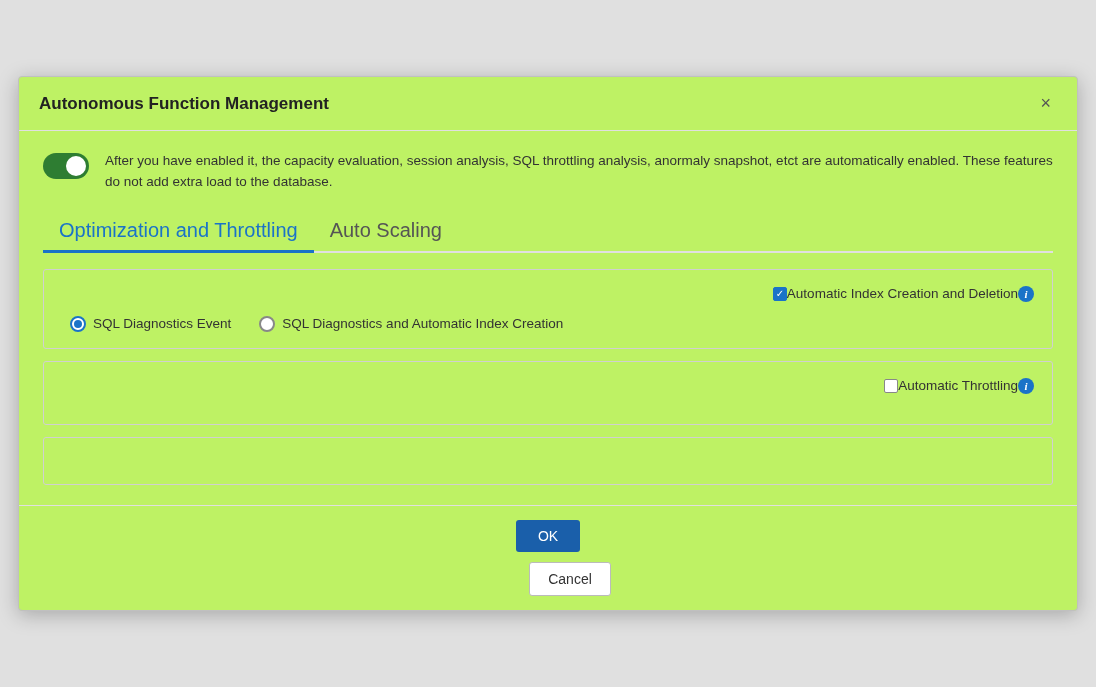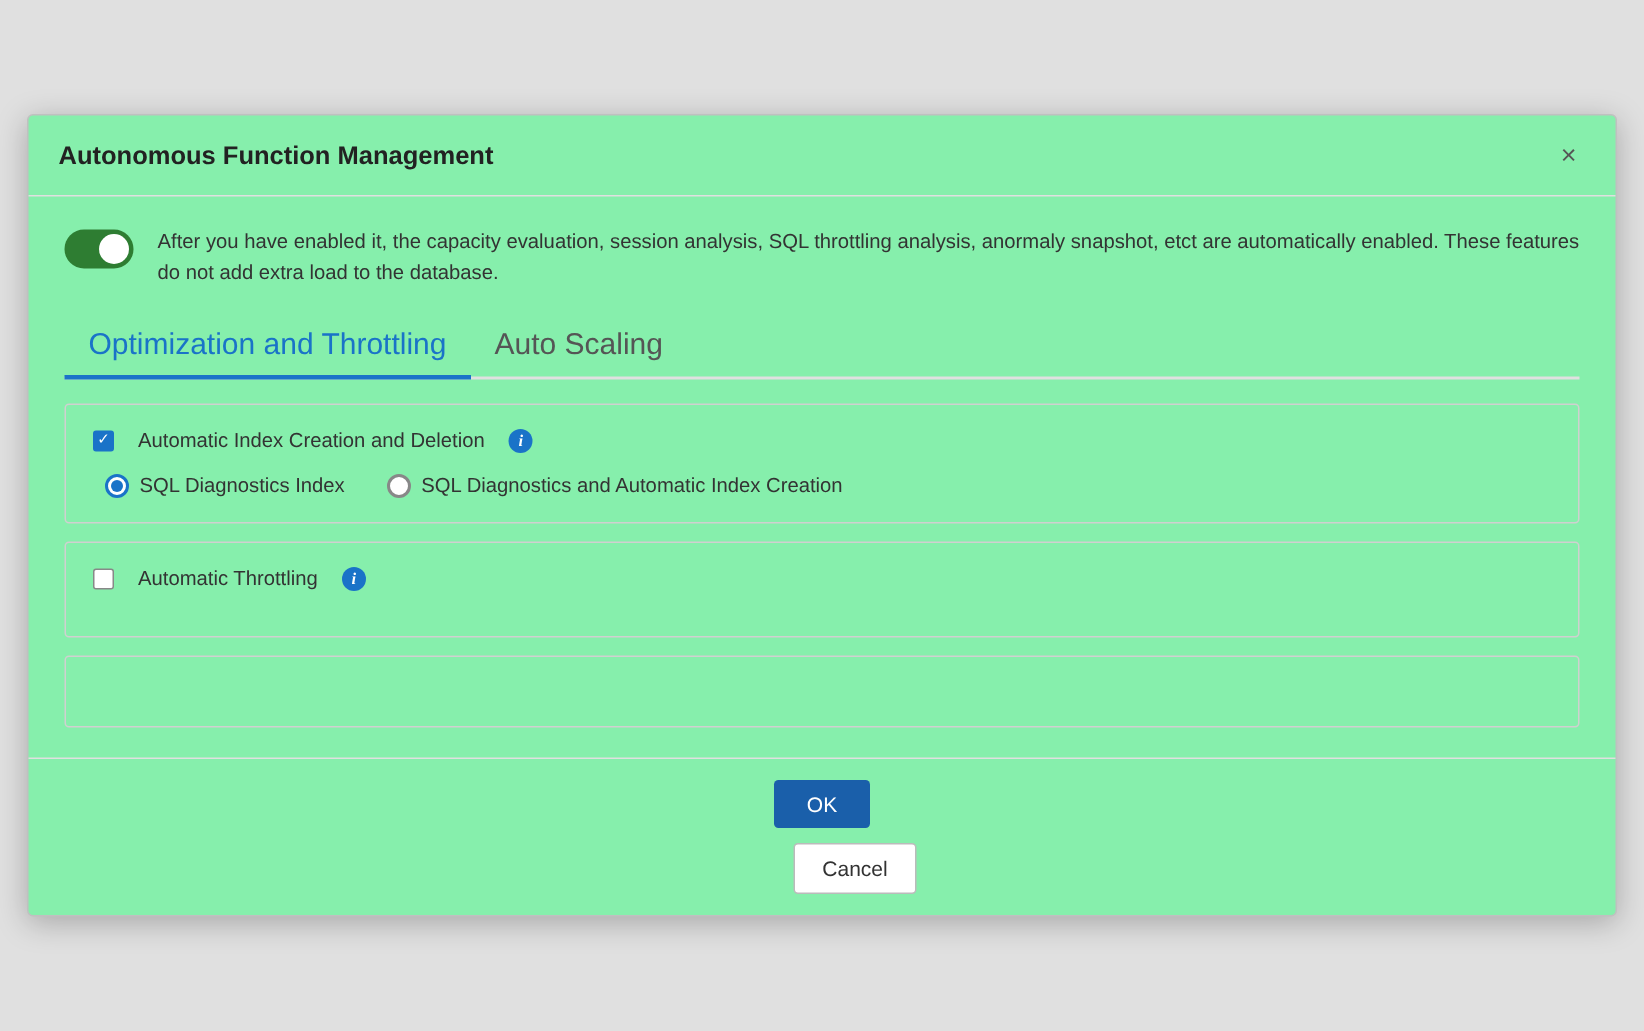--- a/index.html
+++ b/index.html
@@ -6,21 +6,21 @@
     body {
       font-family: Arial, "Helvetica Neue", Helvetica, sans-serif;
       font-size: 14px;
       background: #e0e0e0;
       display: flex;
       align-items: center;
       justify-content: center;
       min-height: 100vh;
     }
     .dialog {
-      background: #86efac;
+      background: #bef264;
       border: 1px solid #c0c0c0;
       border-radius: 4px;
       width: 1060px;
       box-shadow: 0 4px 20px rgba(0,0,0,0.25);
     }
     .dialog-header {
       display: flex;
       align-items: center;
       justify-content: space-between;
       padding: 14px 20px;
@@ -129,22 +129,23 @@
     .section-box {
       border: 1px solid #d0d0d0;
       border-radius: 3px;
       padding: 16px 18px;
       margin-bottom: 12px;
     }
     
     .checkbox-row {
       display: flex;
       align-items: center;
-      gap: 16px;
+      gap: 0;
       margin-bottom: 14px;
+      justify-content: flex-end;
     }
     .checkbox-label {
       color: #333;
       font-size: 13.5px;
     }
     .info-icon {
       display: inline-flex;
       align-items: center;
       justify-content: center;
       width: 16px;
@@ -287,21 +288,21 @@
 
       <div class="section-box">
         <div class="checkbox-row">
           <div class="cb checked"></div>
           <span class="checkbox-label">Automatic Index Creation and Deletion</span>
           <span class="info-icon">i</span>
         </div>
         <div class="radio-row">
           <label class="radio-option">
             <div class="radio-circle checked"></div>
-            <span class="radio-label">SQL Diagnostics Index</span>
+            <span class="radio-label">SQL Diagnostics Event</span>
           </label>
           <label class="radio-option">
             <div class="radio-circle unchecked"></div>
             <span class="radio-label">SQL Diagnostics and Automatic Index Creation</span>
           </label>
         </div>
       </div>
 
       <div class="section-box">
         <div class="checkbox-row">

